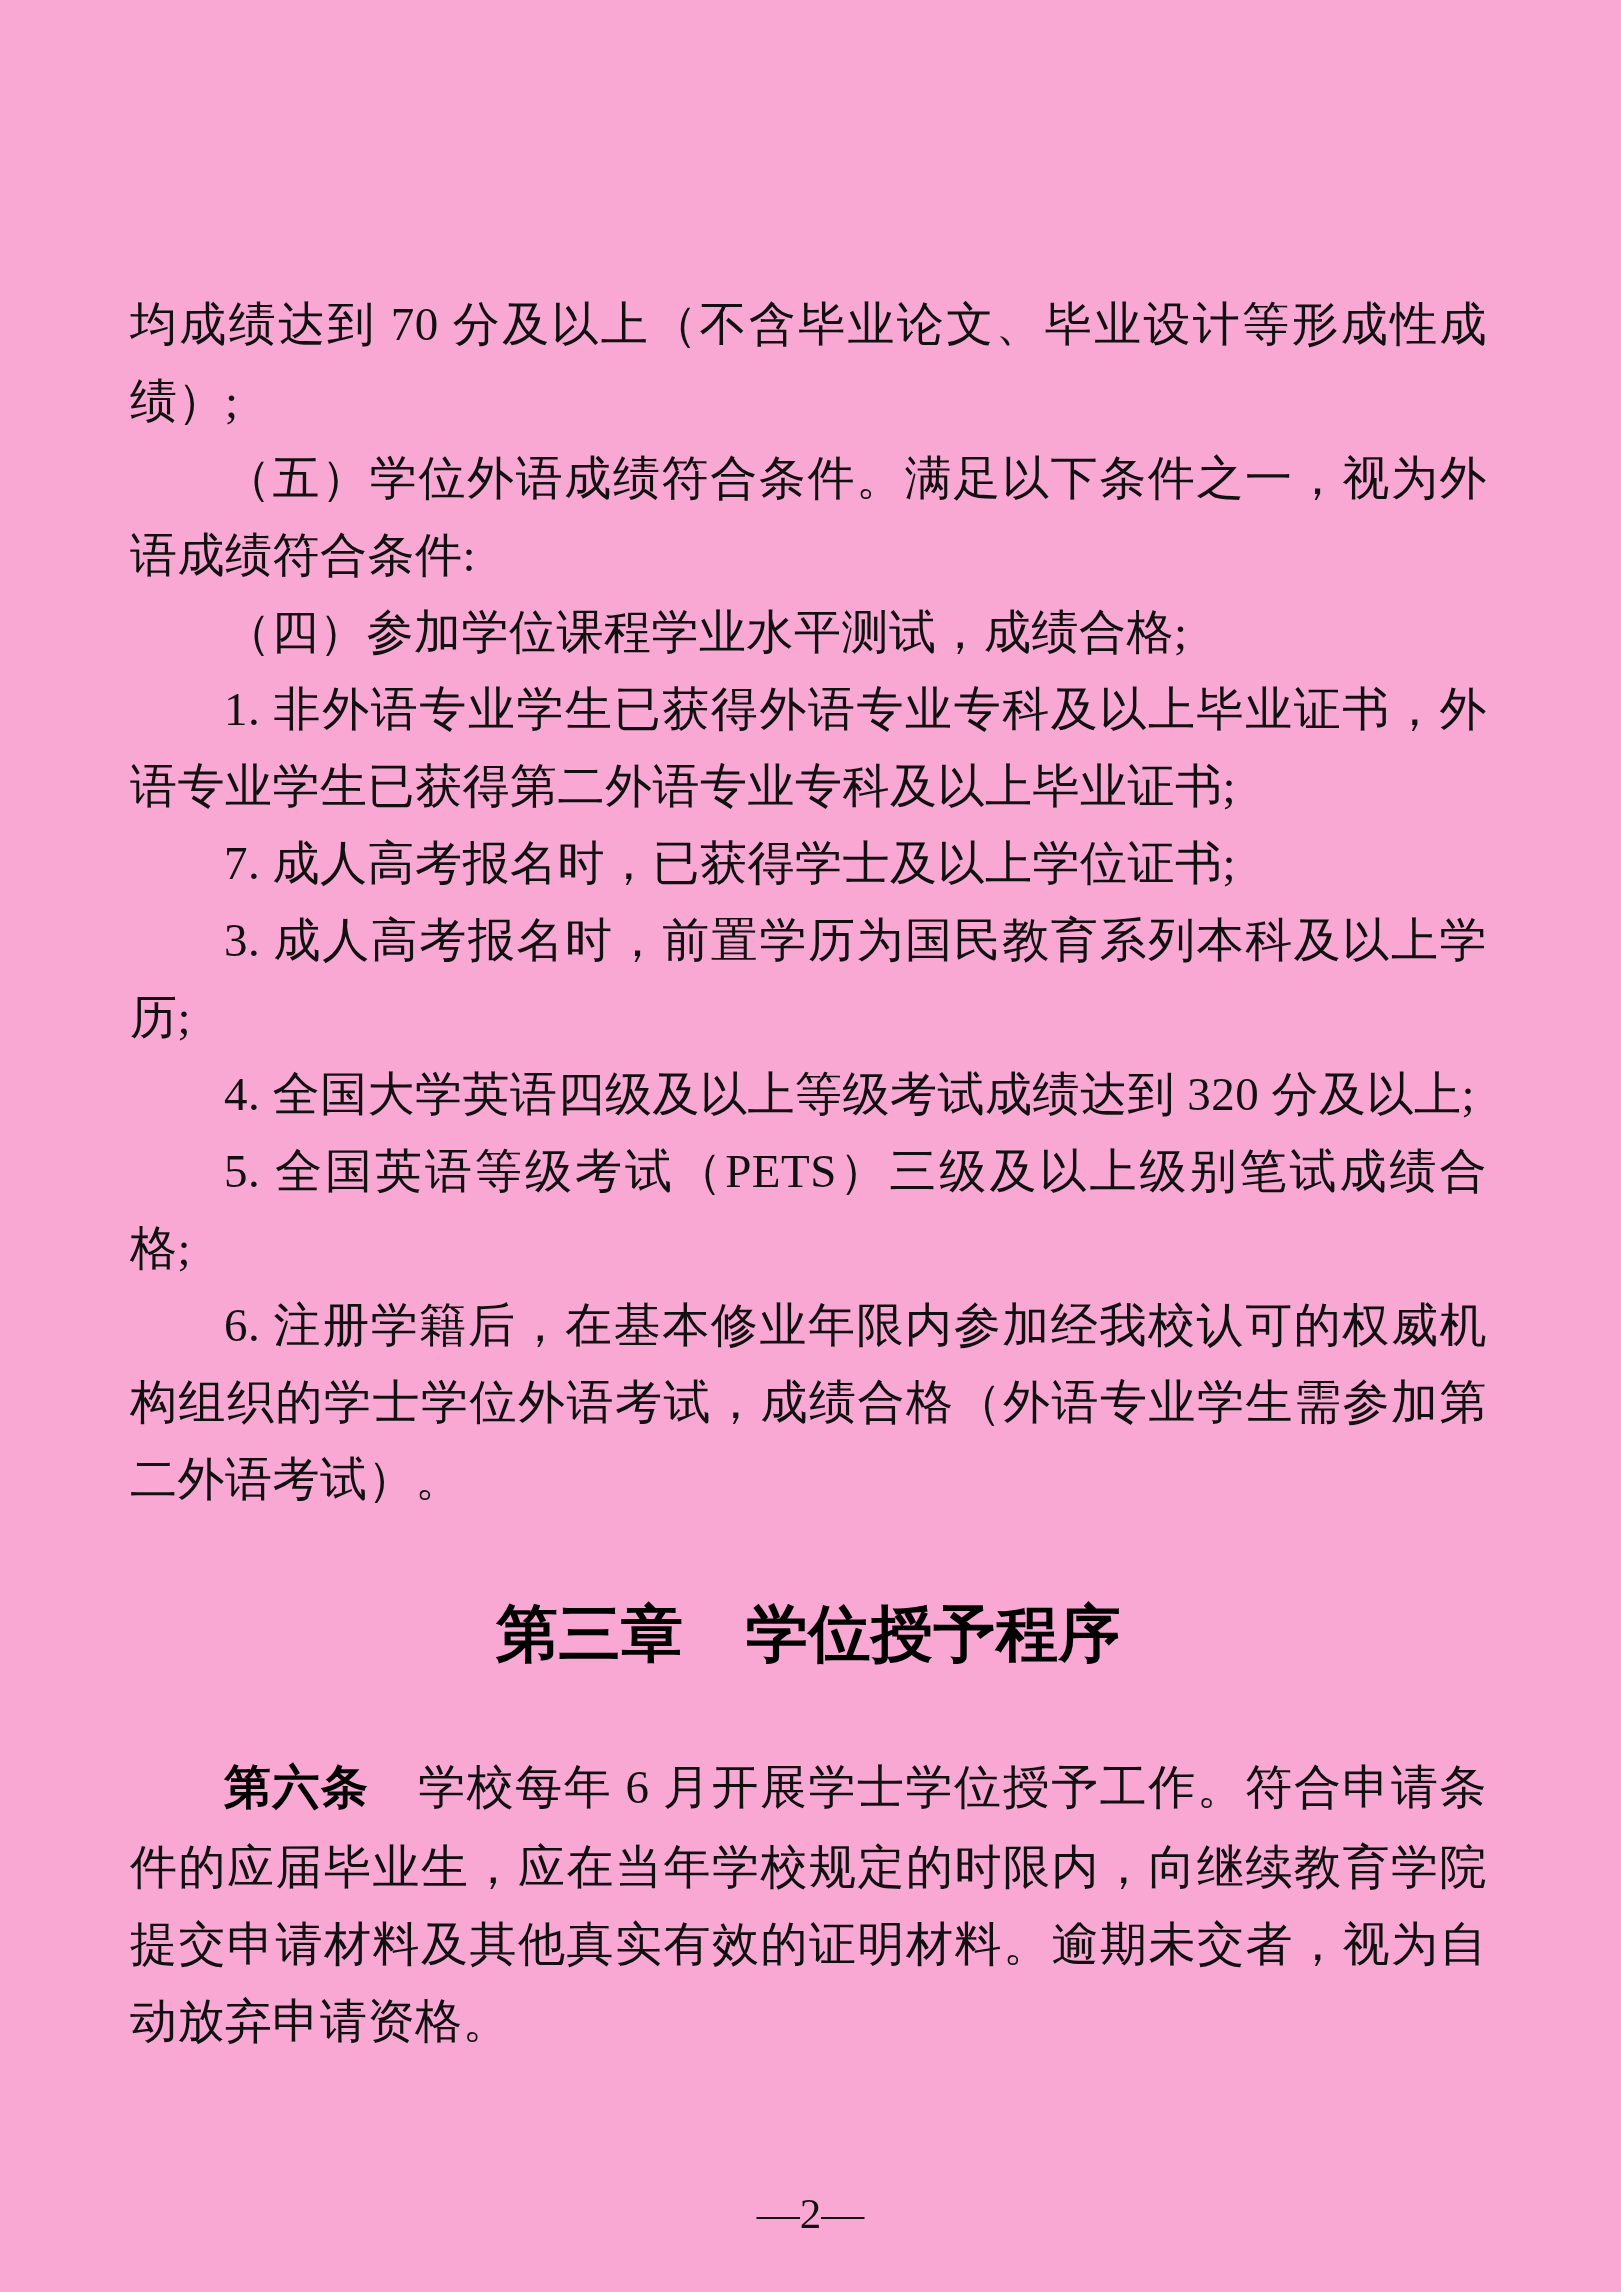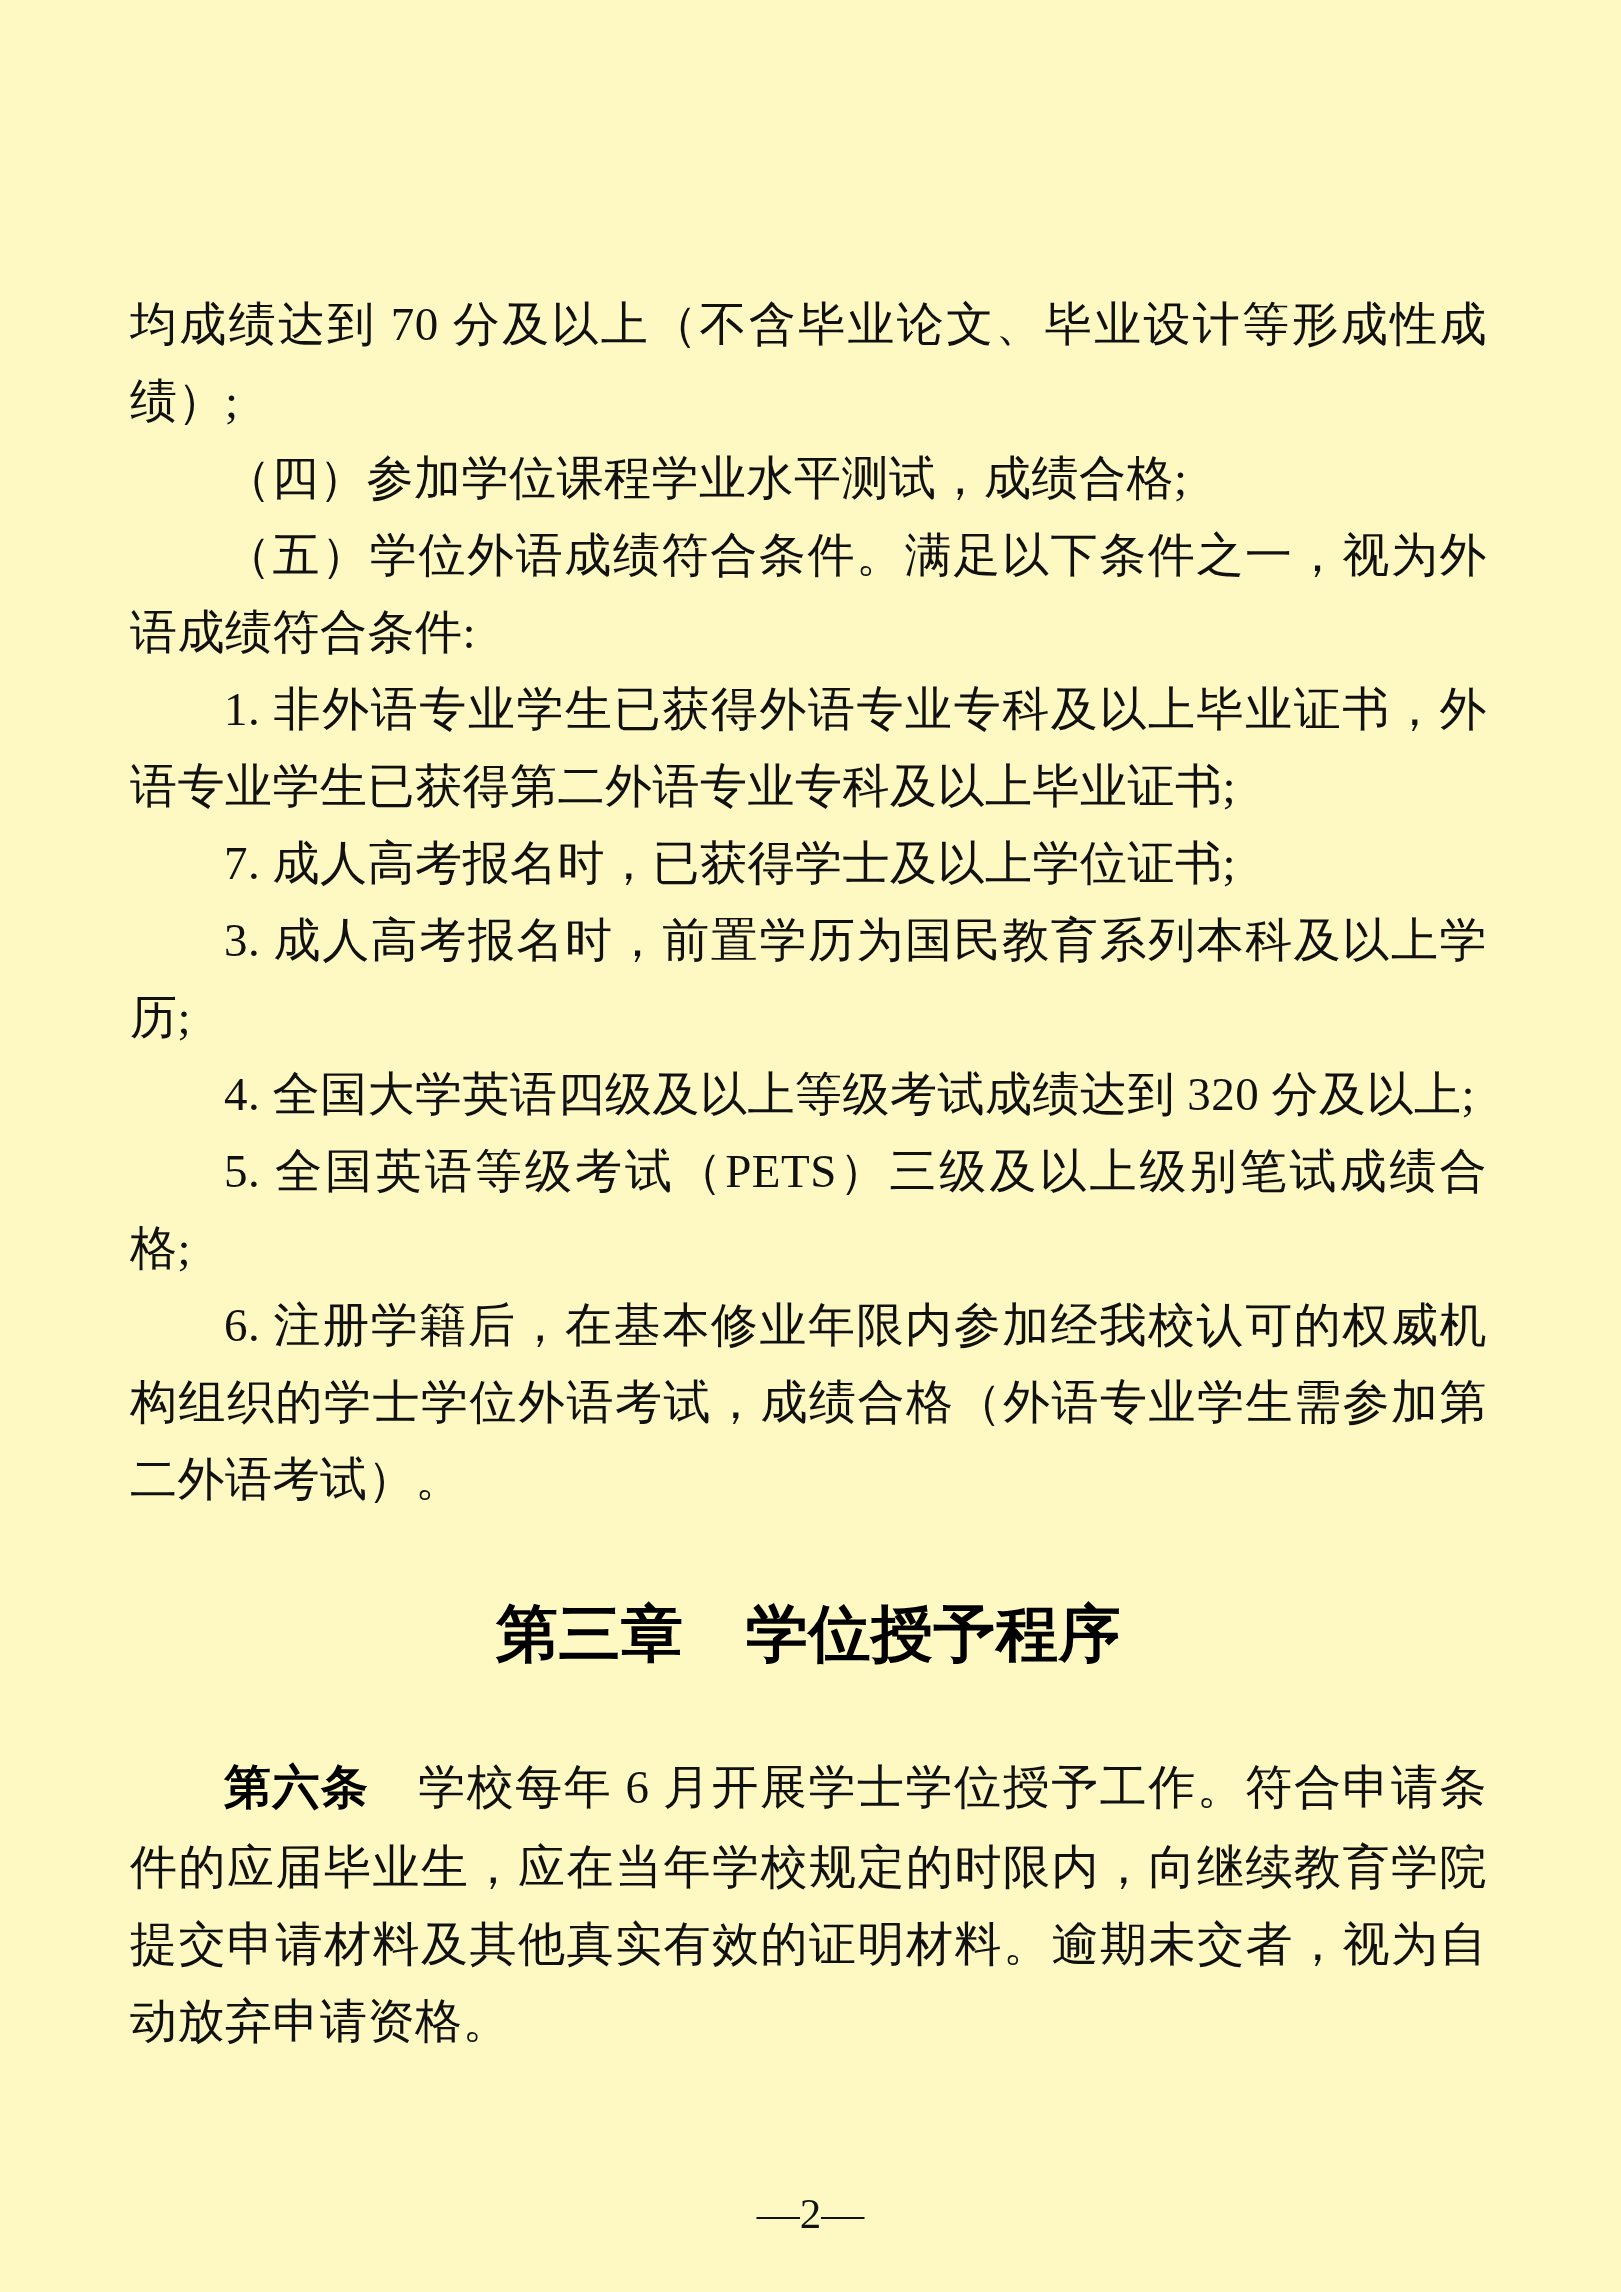--- a/index.html
+++ b/index.html
@@ -1,21 +1,21 @@
 <!DOCTYPE html>
 <html><head>
 <meta charset="utf-8">
 <style>
   html, body { margin: 0; padding: 0; background: #888; }
   .page {
     position: relative;
     width: 1621px;
     height: 2293px;
     margin: 0 auto;
-    background: #fef9c3;
+    background: #f9a8d4;
     color: #111111;
     font-family: "Liberation Serif", serif;
     overflow: hidden;
   }
   .content {
     position: absolute;
     left: 130px;
     top: 286px;
     width: 1357px;
     font-size: 47px;
@@ -51,22 +51,22 @@
     line-height: 59px;
     color: #111111;
   }
 </style>
 </head>
 <body>
 
 <div class="page">
   <div class="content">
     <p class="para">均成绩达到 70 分及以上（不含毕业论文、毕业设计等形成性成绩）;</p>
+    <p class="para indent">（五）学位外语成绩符合条件。满足以下条件之一，视为外语成绩符合条件:</p>
     <p class="para indent">（四）参加学位课程学业水平测试，成绩合格;</p>
-    <p class="para indent">（五）学位外语成绩符合条件。满足以下条件之一，视为外语成绩符合条件:</p>
     <p class="para indent">1. 非外语专业学生已获得外语专业专科及以上毕业证书，外语专业学生已获得第二外语专业专科及以上毕业证书;</p>
     <p class="para indent">7. 成人高考报名时，已获得学士及以上学位证书;</p>
     <p class="para indent">3. 成人高考报名时，前置学历为国民教育系列本科及以上学历;</p>
     <p class="para indent">4. 全国大学英语四级及以上等级考试成绩达到 320 分及以上;</p>
     <p class="para indent">5. 全国英语等级考试（PETS）三级及以上级别笔试成绩合格;</p>
     <p class="para indent">6. 注册学籍后，在基本修业年限内参加经我校认可的权威机构组织的学士学位外语考试，成绩合格（外语专业学生需参加第二外语考试）。</p>
 
     <p class="para chapter-heading">第三章　学位授予程序</p>
 
     <p class="para indent"><span class="article-lead">第六条</span><span>　学校每年 6 月开展学士学位授予工作。符合申请条件的应届毕业生，应在当年学校规定的时限内，向继续教育学院提交申请材料及其他真实有效的证明材料。逾期未交者，视为自动放弃申请资格。</span></p>

